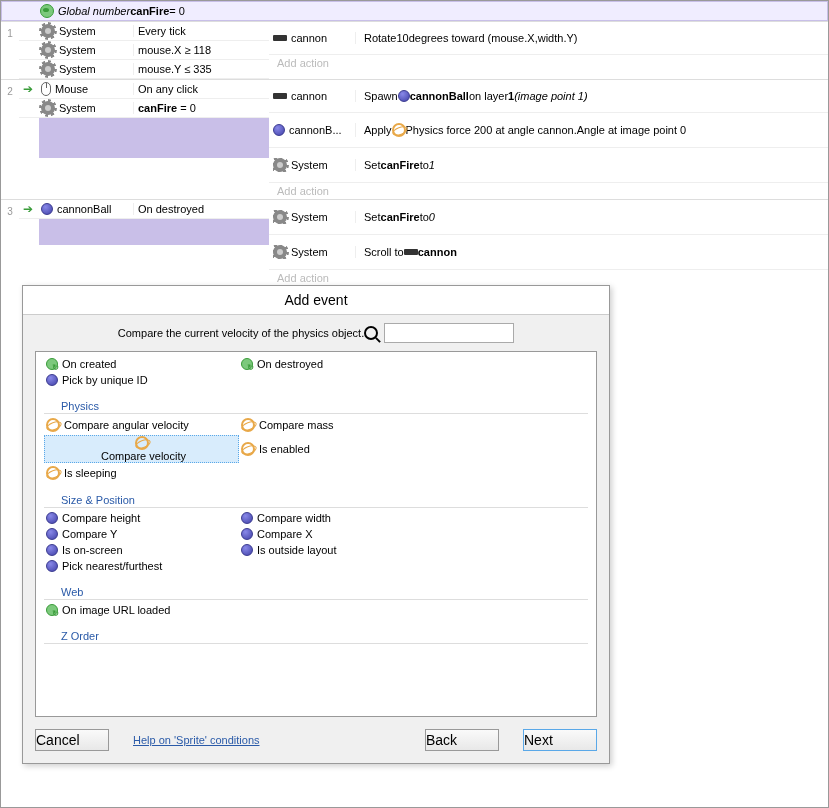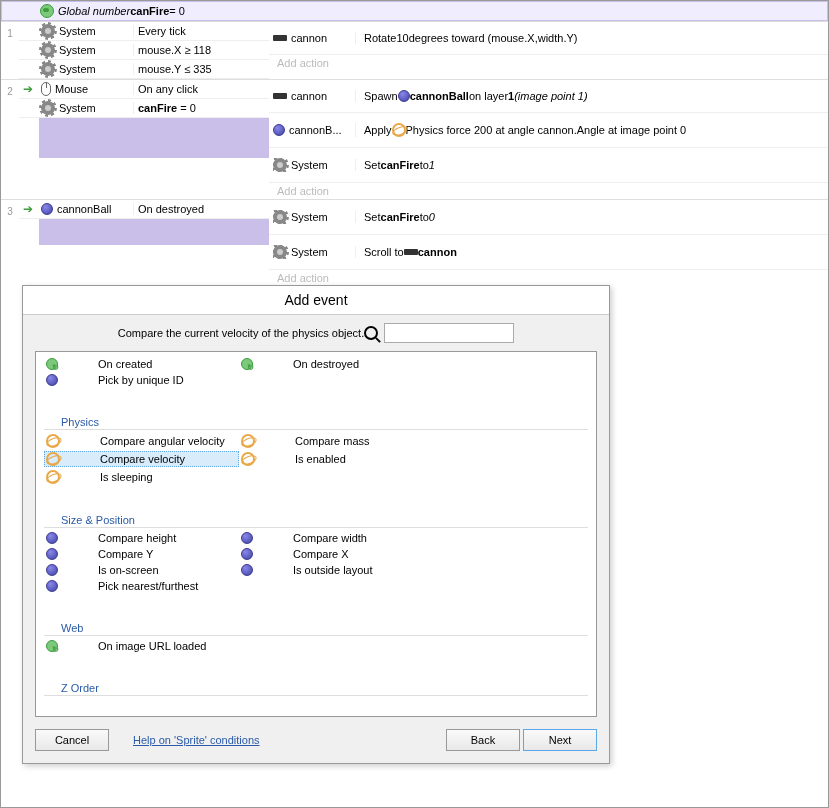--- a/index.html
+++ b/index.html
@@ -42,31 +42,31 @@
 
 .dialog { position: absolute; top: 285px; left: 22px; width: 588px; border: 1px solid #999; background: #f0f0f0; box-shadow: 2px 2px 6px rgba(0,0,0,0.2); }
 .dialog-title { background: #fff; text-align: center; padding: 6px; font-size: 14px; border-bottom: 1px solid #ccc; }
 .dialog-top { padding: 8px 12px; display: flex; align-items: center; justify-content: center; }
 .search-area { display: flex; align-items: center; }
 .search-icon { width: 14px; height: 14px; border: 2px solid #000; border-radius: 50%; position: relative; margin-right: 6px; }
 .search-icon::after { content: ''; position: absolute; width: 6px; height: 2px; background: #000; transform: rotate(45deg); bottom: -3px; right: -5px; }
 .search-input { width: 130px; height: 20px; border: 1px solid #aaa; background: #fff; padding: 0 4px; }
 .list-panel { background: #fff; border: 1px solid #999; margin: 0 12px; height: 366px; overflow-y: scroll; position: relative; }
 .panel-inner { padding: 4px 8px; }
-.cat-header { color: #2a5aa8; font-size: 11px; margin-top: 28px; margin-bottom: 2px; border-bottom: 1px solid #ddd; padding-bottom: 1px; padding-left: 17px; }
+.cat-header { color: #2a5aa8; font-size: 11px; margin-top: 12px; margin-bottom: 2px; border-bottom: 1px solid #ddd; padding-bottom: 1px; padding-left: 17px; }
 .cond-list { display: flex; flex-wrap: wrap; }
-.cond-item { width: 195px; display: flex; align-items: center; padding: 1px 2px; margin: 1px 0; gap: 36px; }
-.cond-item.selected { background: #d8ecfc; border: 1px dotted #5aa8e8; padding: 0 1px; }
+.cond-item { width: 195px; display: flex; align-items: center; padding: 1px 2px; margin: 1px 0; }
+.cond-item.selected { background: #d8ecfc; border: 1px dotted #5aa8e8; padding: 0 1px; flex-direction: column; }
 .cond-item span.label { margin-left: 4px; }
 .dialog-bottom { padding: 12px; display: flex; justify-content: space-between; align-items: center; }
-.btn { width: 74px; height: 22px; background: linear-gradient(#fafafa, #e8e8e8); border: 1px solid #999; text-align: center; line-height: 20px; font-size: 11px; cursor: pointer; }
+.btn { width: 74px; height: 22px; background: linear-gradient(#fafafa, #e8e8e8); border: 1px solid #999; line-height: 20px; font-size: 14px; cursor: pointer; }
 .btn.primary { border: 1px solid #5aa8e8; }
 .help-link { color: #2a5aa8; text-decoration: underline; margin-left: 24px; cursor: pointer; }
 .bottom-left { display: flex; align-items: center; }
-.bottom-right { display: flex; gap: 3px; }
+.bottom-right { display: flex; gap: 24px; }
 .list-panel::-webkit-scrollbar { width: 16px; }
 .list-panel::-webkit-scrollbar-thumb { background: #c8c8c8; border: 1px solid #aaa; }
 .list-panel::-webkit-scrollbar-track { background: #f0f0f0; }
 </style>
 </head>
 <body>
 
 <div class="event-sheet">
   <div class="global-row">
     <span class="globe-icon"></span>

